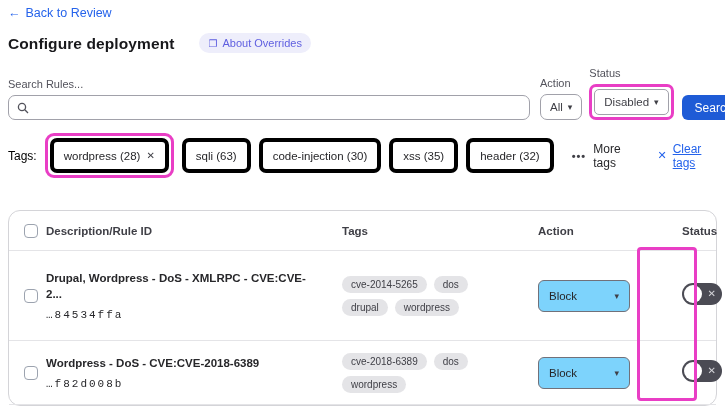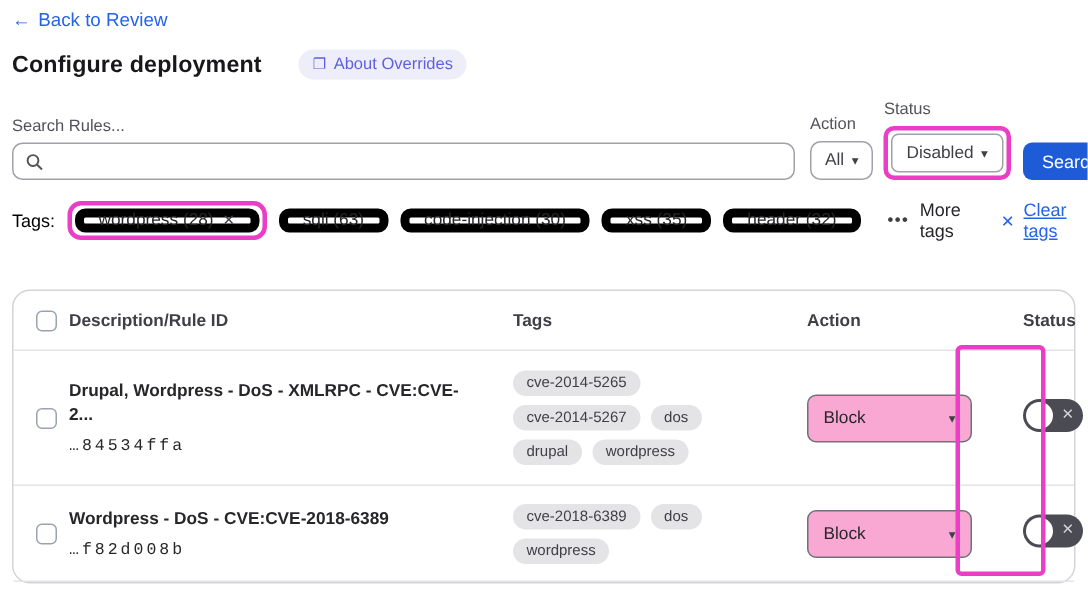--- a/index.html
+++ b/index.html
@@ -63,22 +63,22 @@
     margin-left: 8px; height: 25px; padding: 0 13px;
     background: #1e5bd6; color: #fff; border: none; border-radius: 6px;
     font-size: 12px; font-weight: 500; cursor: pointer;
     font-family: "Liberation Sans", sans-serif;
   }
 
   
   .tags-bar { display: flex; align-items: center; margin-top: 13px; gap: 8px; }
   .tags-label { font-size: 12px; color: #000000; }
   .chip {
-    height: 16px; display: inline-flex; align-items: center; gap: 6px;
-    border: 6px solid #000000; border-radius: 7px; background: #fff;
+    height: 35px; display: inline-flex; align-items: center; gap: 6px;
+    border: 4px solid #000000; border-radius: 7px; background: #fff;
     padding: 0 10px; font-size: 11.5px; color: #27272a; cursor: pointer;
     white-space: nowrap;
   }
   .chip .x { font-size: 10px; color: #3f3f46; }
   .hl-chip-wrap { border: 3px solid #e93ec5; border-radius: 9px; padding: 2px; }
   .more-tags {
     display: inline-flex; align-items: center; gap: 7px;
     color: #27272a; font-size: 12px; margin-left: 10px; cursor: pointer;
   }
   .more-tags .dots { letter-spacing: 1px; font-weight: 700; color: #3f3f46; font-size: 11px; }
@@ -116,21 +116,21 @@
   .rule-id {
     font-family: Liberation Mono, monospace;
     font-size: 11px; letter-spacing: 2px; color: #27272a; margin-top: 7px;
   }
   .pill-wrap { display: flex; flex-wrap: wrap; gap: 6px 7px; padding-right: 10px; text-align: center; }
   .pill {
     background: #e4e4e7; color: #3f3f46; font-size: 10px;
     padding: 3px 9px; border-radius: 9px; white-space: nowrap;
   }
   .action-select {
-    width: 110px; height: 32px; background: #f9a8d4;
+    width: 92px; height: 32px; background: #7dd3fc;
     border: 1px solid #71717a; border-radius: 6px;
     display: inline-flex; align-items: center; justify-content: space-between;
     padding: 0 10px; font-size: 11.5px; color: #27272a; cursor: pointer;
   }
   .action-select .chev { font-size: 9px; }
   .toggle {
     width: 40px; height: 22px; border-radius: 11px; background: #4b4b54;
     position: relative; cursor: pointer; display: inline-block;
   }
   .toggle .knob {
@@ -244,21 +244,20 @@
       <div class="c-check">
           <span class="checkbox"></span>
         </div>
       <div class="c-desc">
         <div class="desc-line">Drupal, Wordpress - DoS - XMLRPC - CVE:CVE-2...</div>
         <div class="rule-id">…84534ffa</div>
       </div>
       <div class="c-tags">
         <div class="pill-wrap">
             <span class="pill">cve-2014-5265</span>
-            <span class="pill">cve-2014-5267</span>
             <span class="pill">dos</span>
             <span class="pill">drupal</span>
             <span class="pill">wordpress</span>
           </div>
       </div>
       <div class="c-action">
         <div class="action-select">
           <span>Block</span>
           <span class="chev">▾</span>
         </div>

